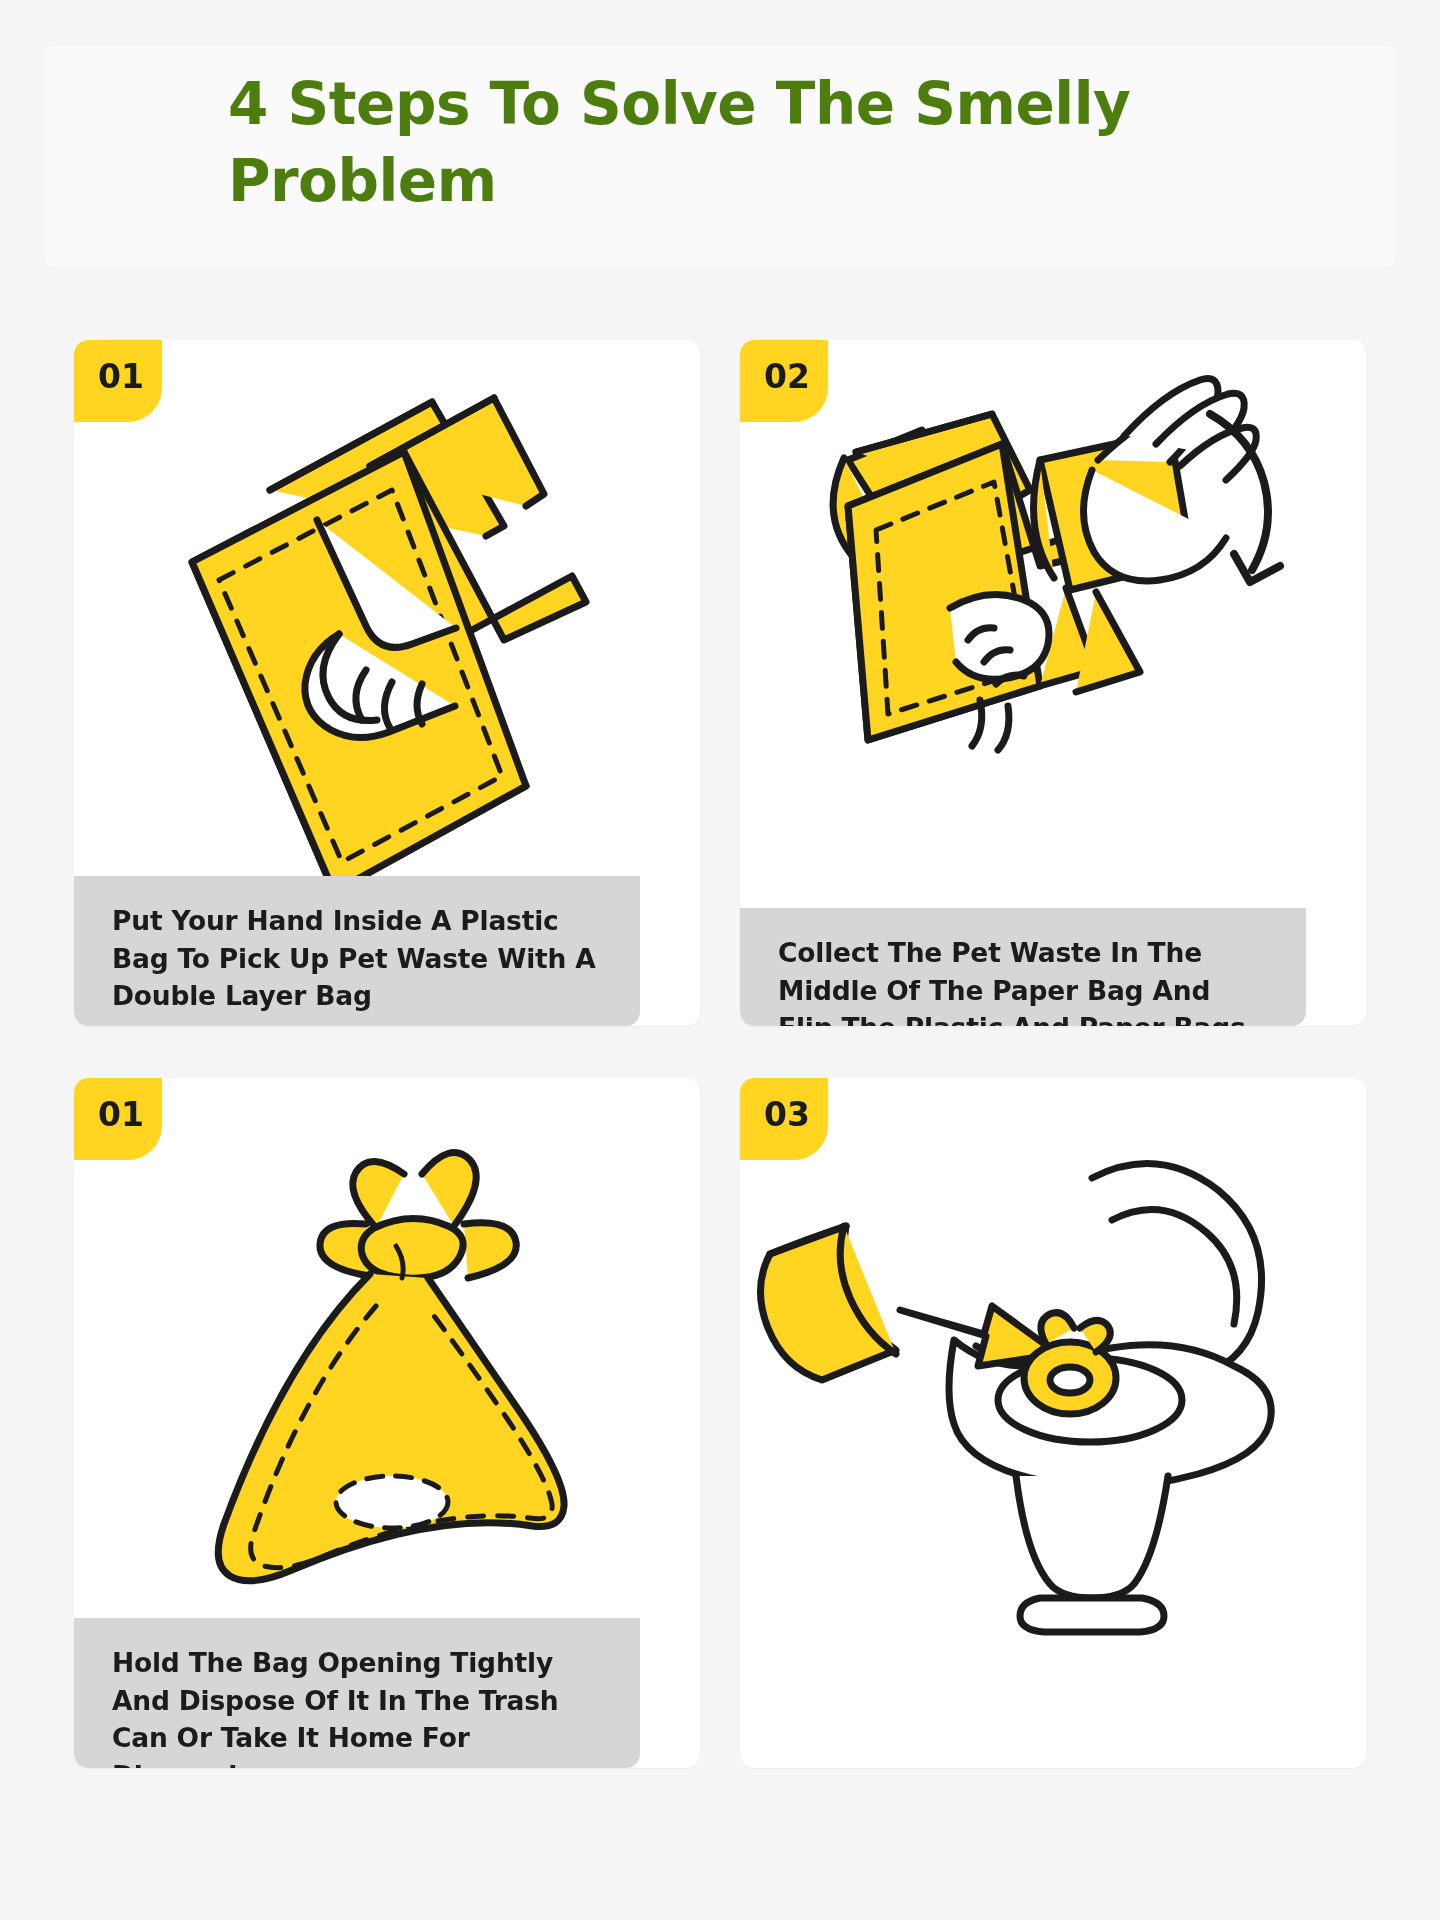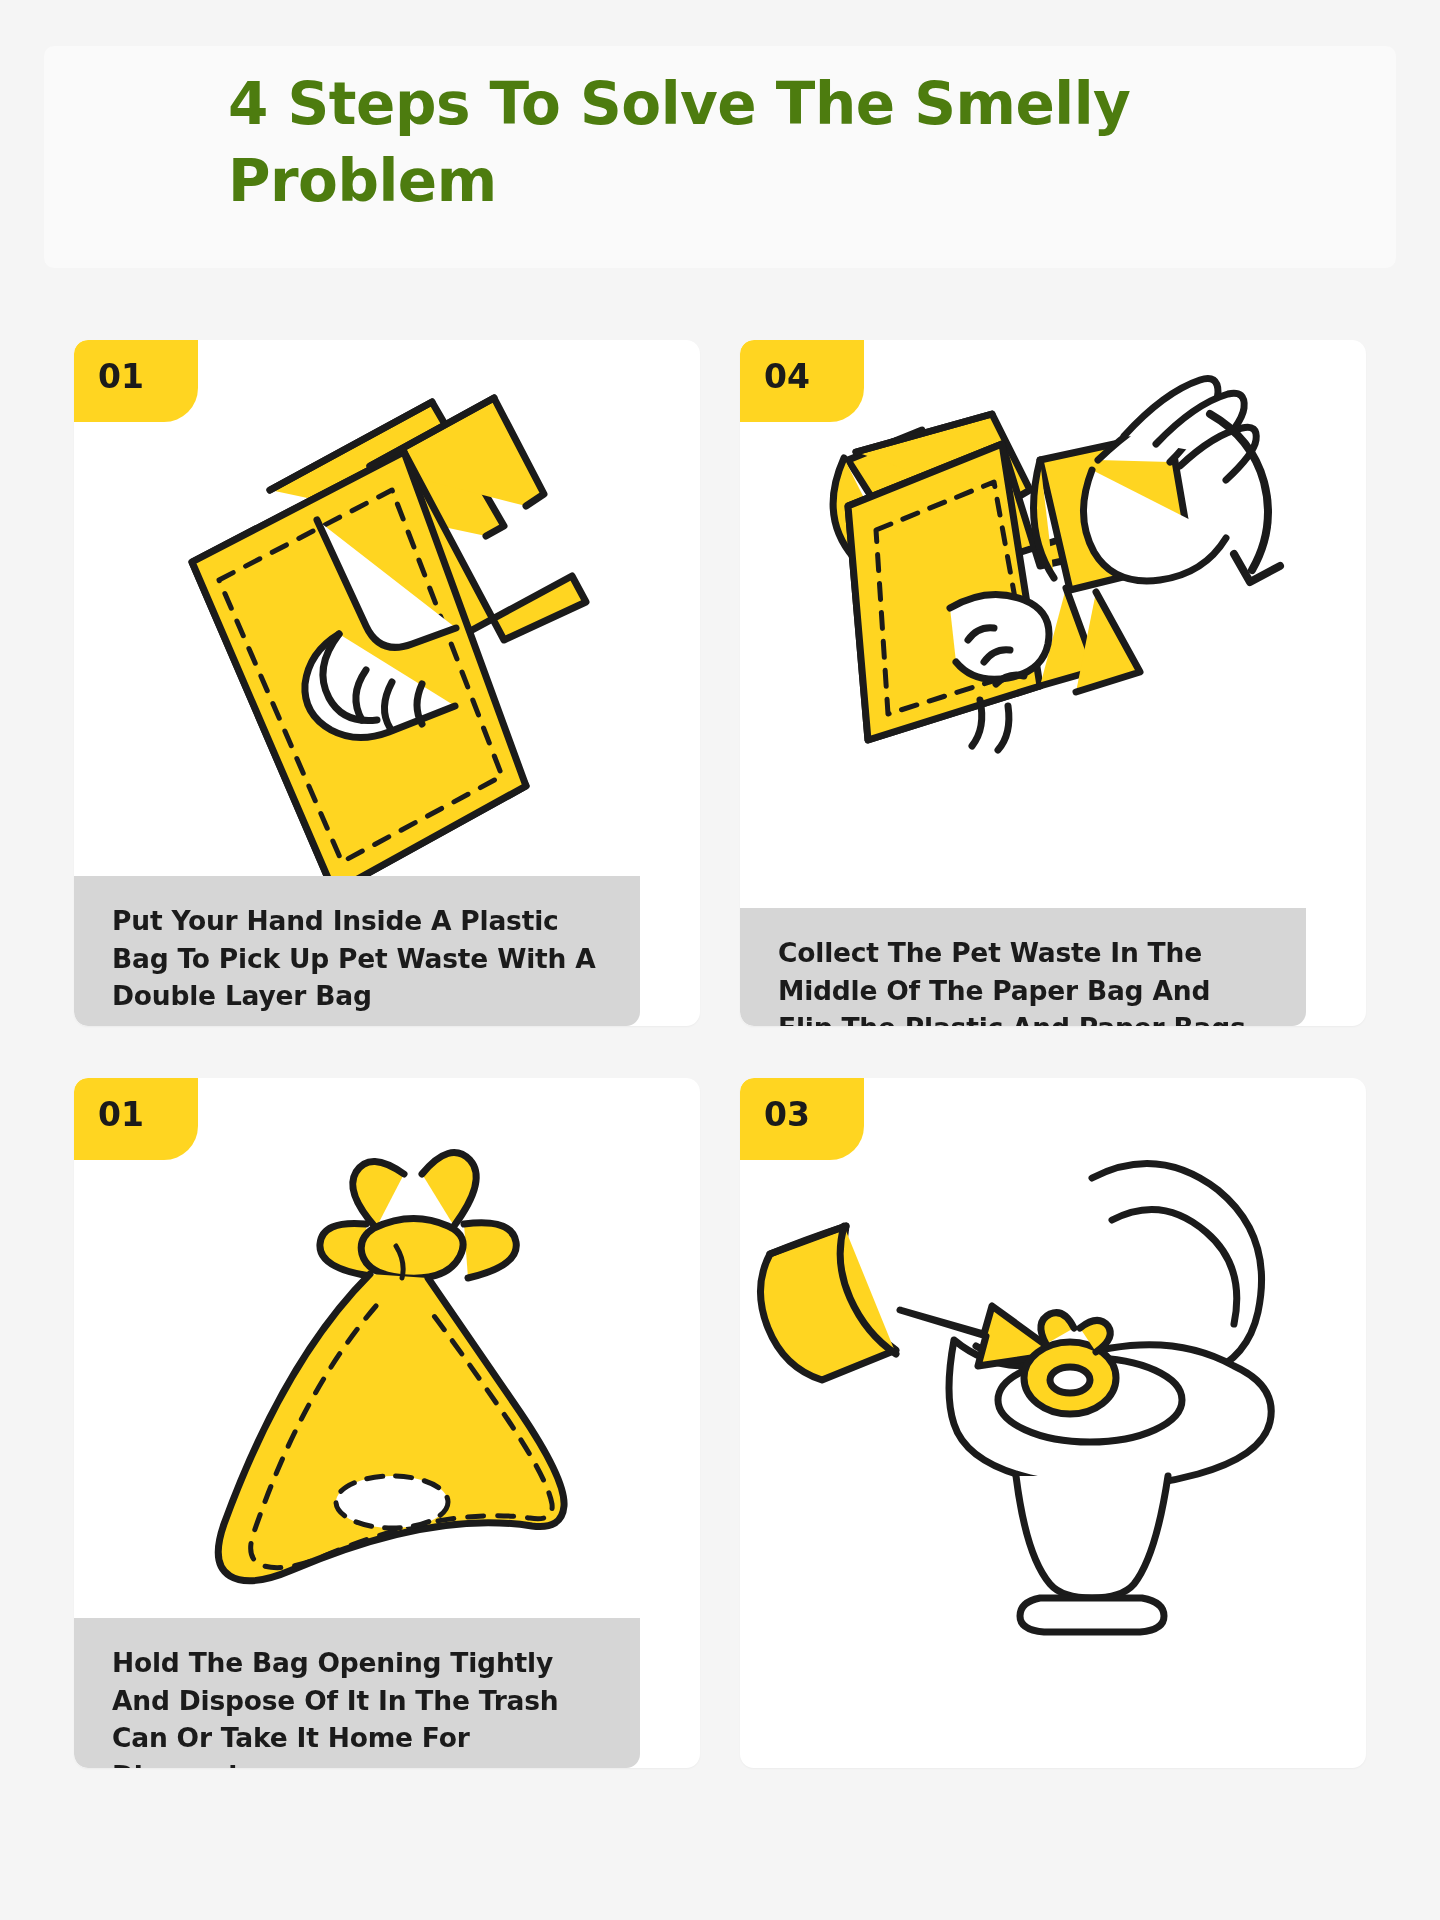--- a/index.html
+++ b/index.html
@@ -49,21 +49,21 @@
     box-shadow: 0 1px 2px rgba(0,0,0,0.04);
   }
   .card.c1 { left: 74px;  top: 340px; height: 686px; }
   .card.c2 { left: 740px; top: 340px; height: 686px; }
   .card.c3 { left: 74px;  top: 1078px; height: 690px; }
   .card.c4 { left: 740px; top: 1078px; height: 690px; }
 
   .badge {
     position: absolute;
     left: 0; top: 0;
-    width: 124px;
+    width: 88px;
     height: 82px;
     background: #ffd521;
     border-top-left-radius: 14px;
     border-bottom-right-radius: 34px;
     z-index: 3;
   }
   .badge span {
     position: absolute;
     left: 24px;
     top: 17px;
@@ -132,21 +132,21 @@
           </g>
         </svg>
       </div>
       <div class="caption cap-h-150">
         <p>Put Your Hand Inside A Plastic Bag To Pick Up Pet Waste With A Double Layer Bag</p>
       </div>
     </div>
 
     <div class="card c2">
       <div class="badge">
-        <span>04</span>
+        <span>02</span>
       </div>
       <div class="art">
         <svg viewBox="0 0 626 686" width="626" height="686" xmlns="http://www.w3.org/2000/svg">
           <g fill="none" stroke="#1b1b1b" stroke-width="7" stroke-linecap="round" stroke-linejoin="round">
             <path d="M108 120 L182 90 L212 180 L160 202 Z" fill="#ffd521"></path>
             <path d="M104 118 q-26 58 10 100 q22 24 48 16" fill="#ffd521"></path>
             <path d="M116 112 L252 74 L290 150 L266 164" fill="#ffd521"></path>
             <path d="M108 166 L262 104 L300 226 L372 210 L362 186 L250 222 L300 346 L128 400 Z" fill="#ffd521"></path>
             <path d="M108 166 L262 104 L300 346 L128 400 Z" fill="#ffd521"></path>
             <path d="M136 190 L254 142 L288 330 L148 374 Z" fill="none" stroke-dasharray="16 13" stroke-width="5"></path>

